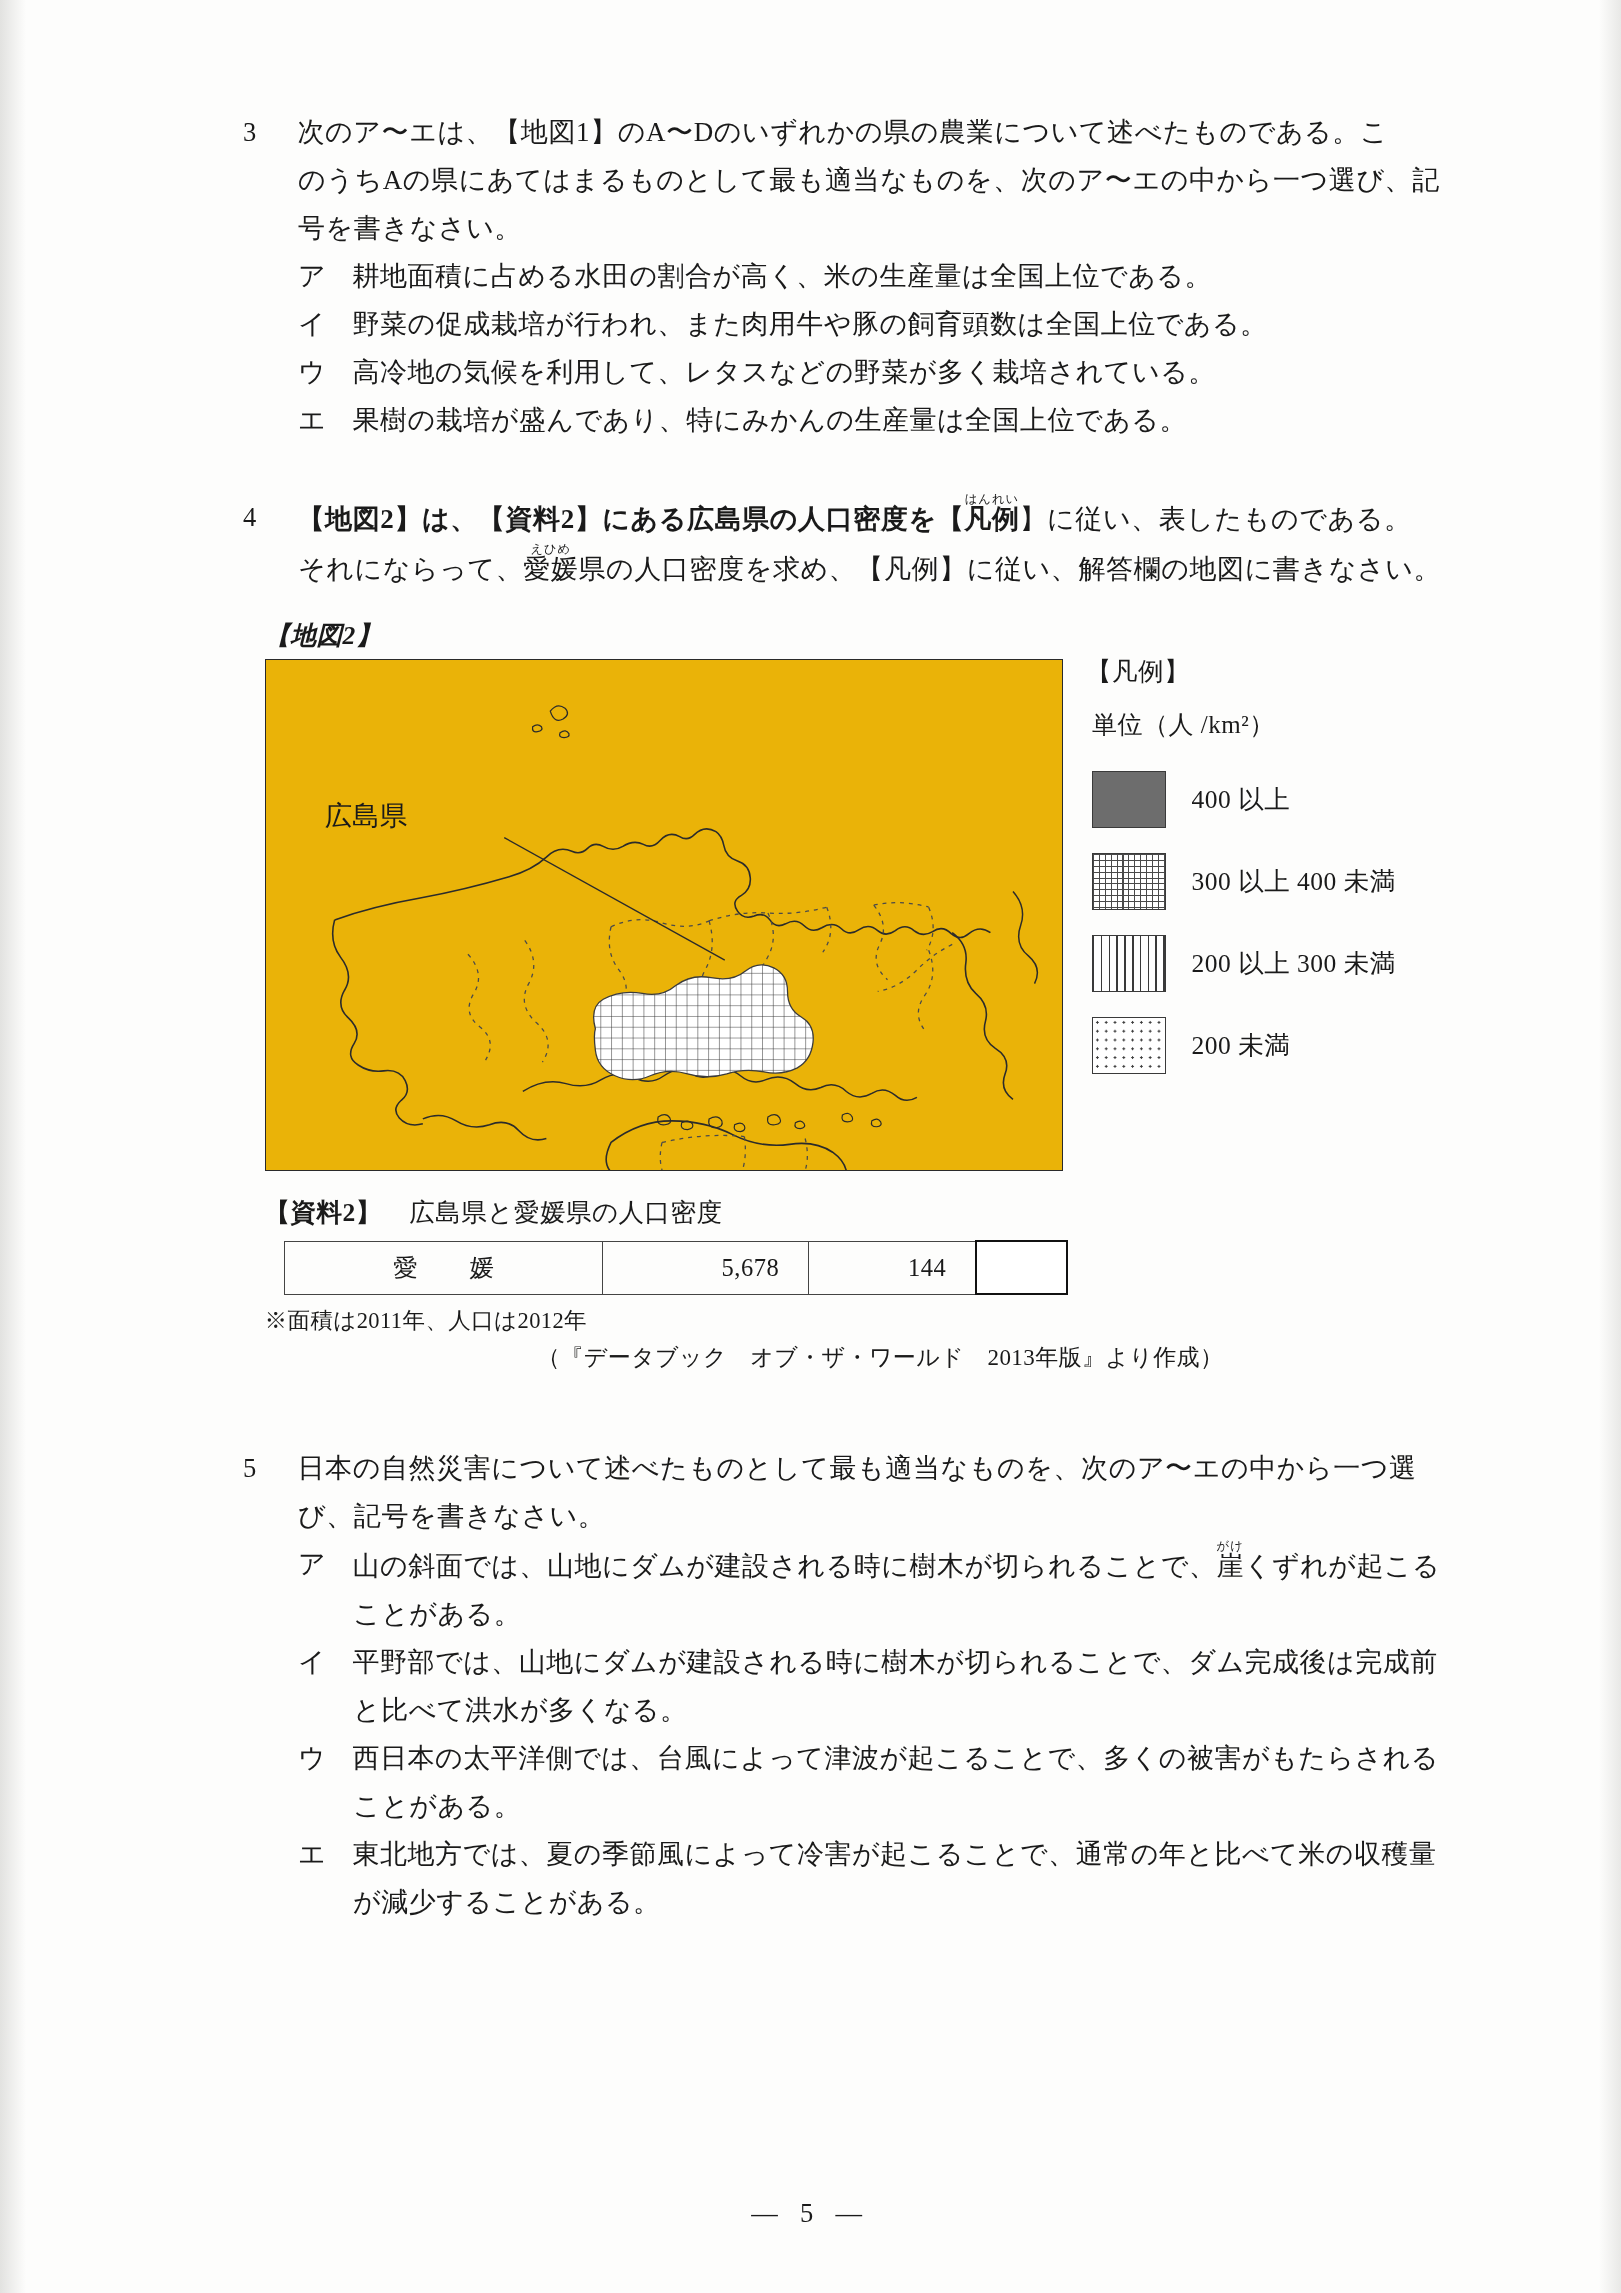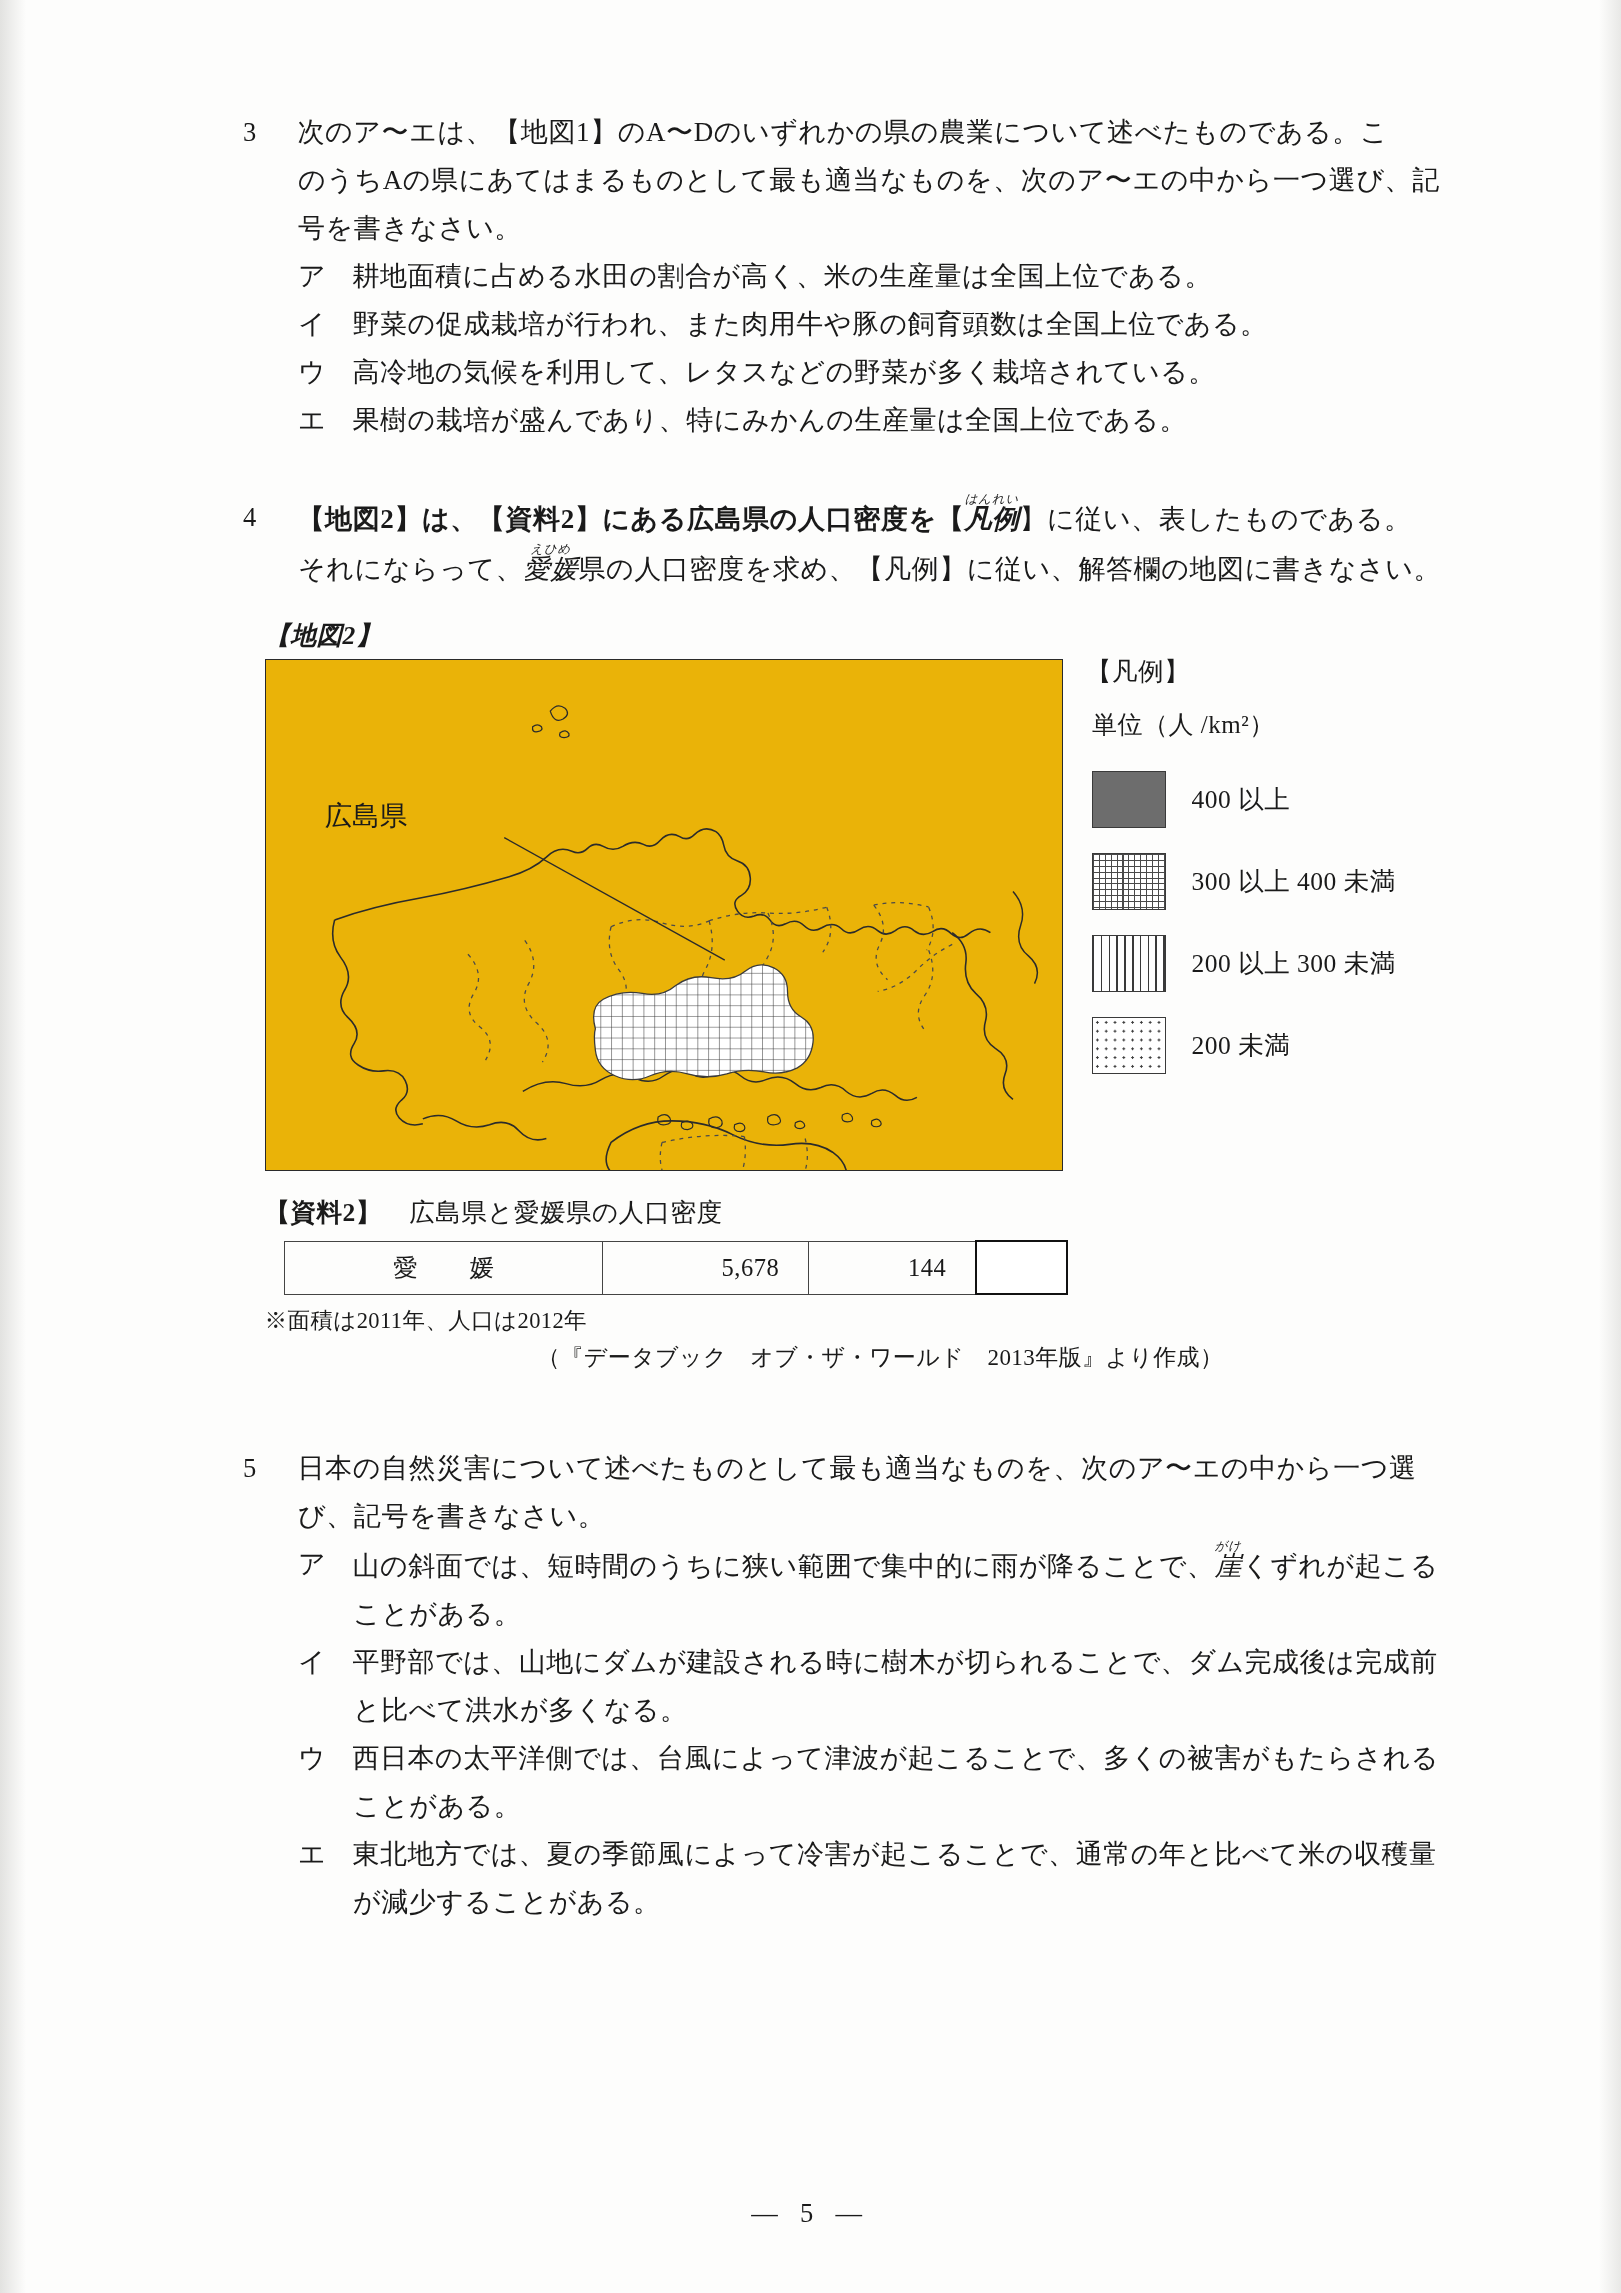--- a/index.html
+++ b/index.html
@@ -77,21 +77,21 @@
   .choice-mark {
     flex: 0 0 auto;
     width: 29px;
   }
   .choice-gap { flex: 0 0 auto; width: 25.5px; }
   .choice-body { flex: 1 1 auto; }
   .choice-cont { padding-left: 110px; }
   b, .bold { font-weight: 700; }
 
   
-  ruby { ruby-align: center; font-style: italic; }
+  ruby { ruby-align: center; }
   rt {
     font-size: 12.3px;
     font-family: "Liberation Sans", sans-serif;
     letter-spacing: 1px;
     line-height: 1;
     transform: translateY(2px);
   }
 
   
   .figure-row {
@@ -420,21 +420,21 @@
         <span class="qgap"></span>
         <span class="qtext">日本の自然災害について述べたものとして最も適当なものを、次のア〜エの中から一つ選</span>
       </div>
       <div class="qline indent1">
         <span class="qtext">び、記号を書きなさい。</span>
       </div>
 
       <div class="choice">
         <span class="choice-mark">ア</span>
         <span class="choice-gap"></span>
-        <span class="choice-body"><span>山の斜面では、短時間のうちに狭い範囲で集中的に雨が降ることで、</span><ruby><span>崖</span><rt>がけ</rt></ruby><span>くずれが起こる</span></span>
+        <span class="choice-body"><span>山の斜面では、山地にダムが建設される時に樹木が切られることで、</span><ruby><span>崖</span><rt>がけ</rt></ruby><span>くずれが起こる</span></span>
       </div>
       <div class="choice choice-cont">
         <span class="choice-body">ことがある。</span>
       </div>
 
       <div class="choice">
         <span class="choice-mark">イ</span>
         <span class="choice-gap"></span>
         <span class="choice-body">平野部では、山地にダムが建設される時に樹木が切られることで、ダム完成後は完成前</span>
       </div>

